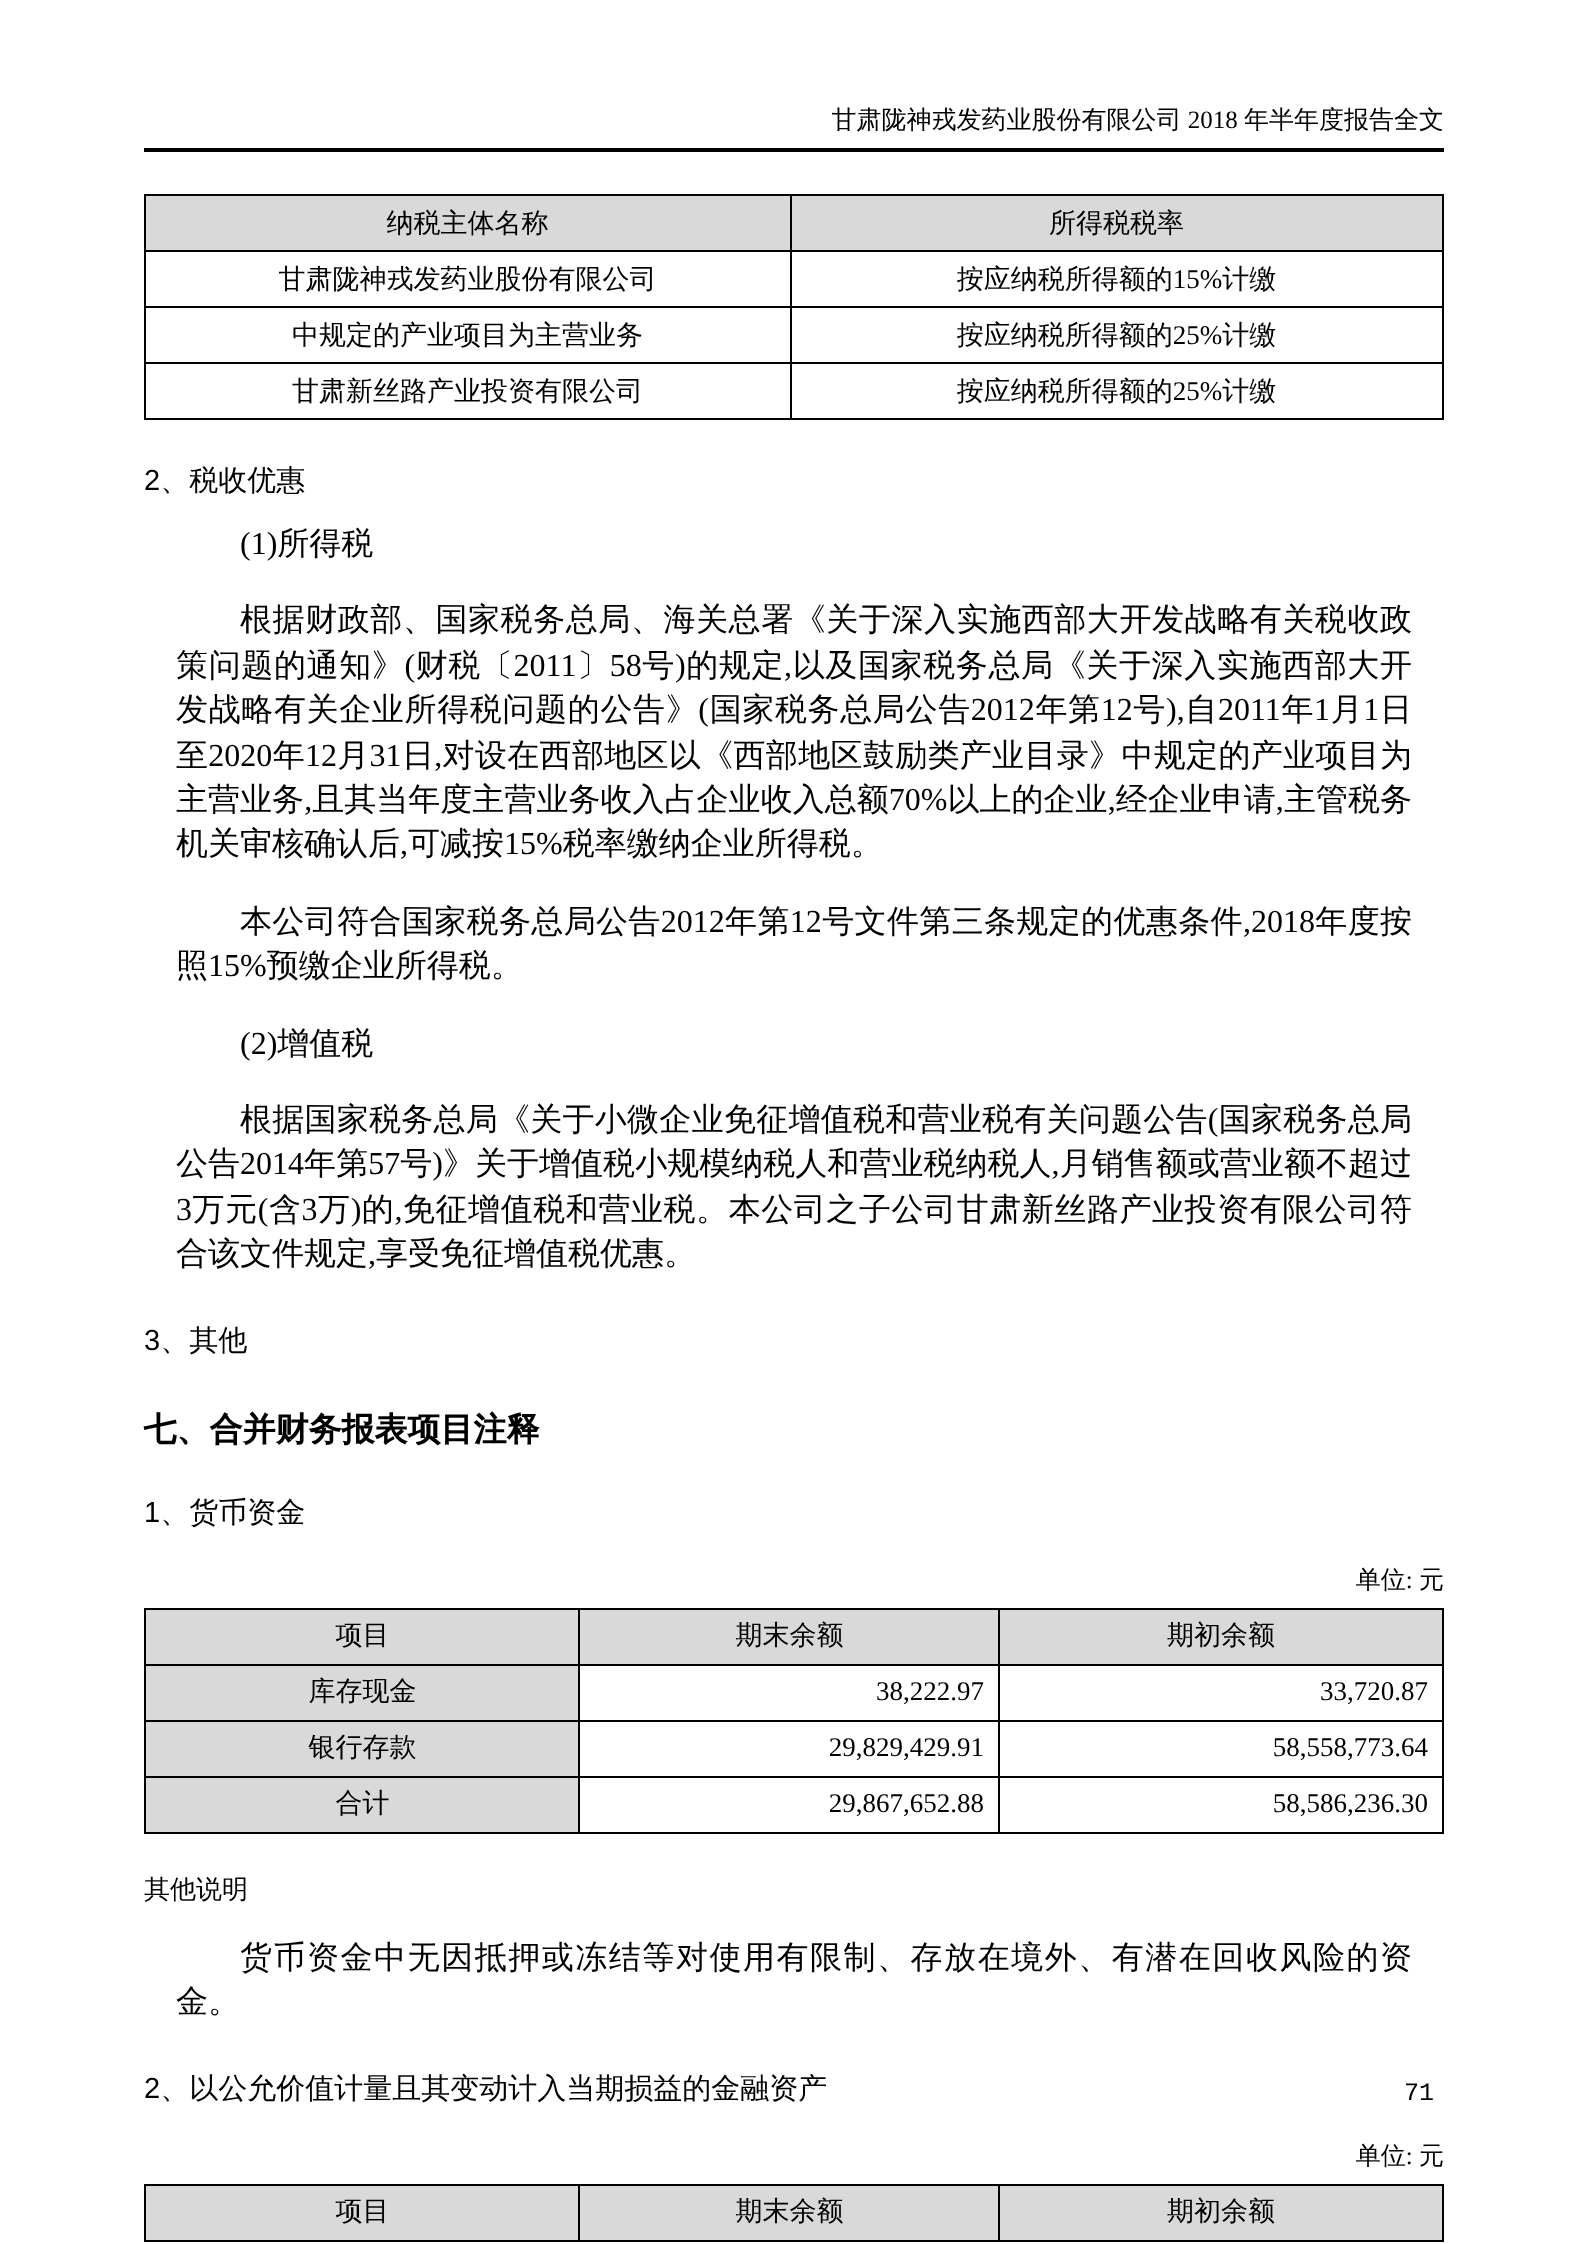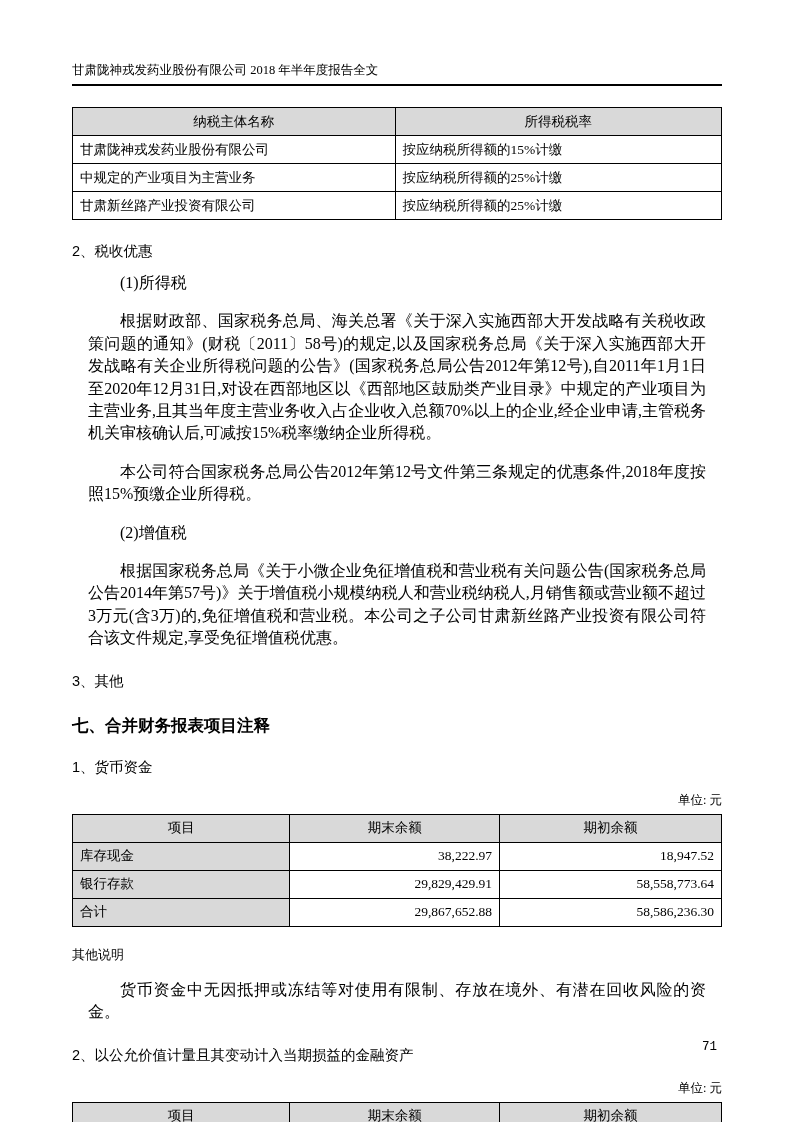--- a/index.html
+++ b/index.html
@@ -12,26 +12,25 @@
     width: 793px;
     height: 1122px;
     background: #ffffff;
     box-sizing: border-box;
     padding: 52px 71px 0 72px;
     font-family: "Liberation Serif", serif;
     color: #000000;
     overflow: hidden;
   }
   .page-header {
-    text-align: left;
+    text-align: right;
     font-size: 12.5px;
     line-height: 16px;
     padding-bottom: 6px;
     border-bottom: 2px solid #000000;
-    margin-top: 10px;
   }
   table.doc-table {
     width: 100%;
     border-collapse: collapse;
     table-layout: fixed;
   }
   table.doc-table th,
   table.doc-table td {
     border: 1px solid #000000;
     height: 27px;
@@ -39,21 +38,21 @@
     font-weight: normal;
     padding: 0 7px;
     vertical-align: middle;
     overflow: hidden;
     white-space: nowrap;
   }
   table.doc-table th {
     background: #d9d9d9;
     text-align: center;
   }
-  td.cell-left  { text-align: left; }
+  td.cell-left  { text-align: center; }
   td.cell-num   { text-align: right; }
   td.cell-shaded { background: #d9d9d9; }
   .tbl-tax { margin-top: 21px; padding-left: 48px; }
   .tbl-money { margin-top: 6px; border-radius: 21px; }
 
   h2.doc-h2 {
     font-family: "Liberation Sans", sans-serif;
     font-size: 16.5px;
     font-weight: bold;
     margin: 23px 0 0 0;
@@ -157,21 +156,21 @@
       <tr>
         <th>项目</th>
         <th>期末余额</th>
         <th>期初余额</th>
       </tr>
     </thead>
     <tbody>
       <tr>
         <td class="cell-left cell-shaded">库存现金</td>
         <td class="cell-num">38,222.97</td>
-        <td class="cell-num">18,947.52</td>
+        <td class="cell-num">33,720.87</td>
       </tr>
       <tr>
         <td class="cell-left cell-shaded">银行存款</td>
         <td class="cell-num">29,829,429.91</td>
         <td class="cell-num">58,558,773.64</td>
       </tr>
       <tr>
         <td class="cell-left cell-shaded">合计</td>
         <td class="cell-num">29,867,652.88</td>
         <td class="cell-num">58,586,236.30</td>

